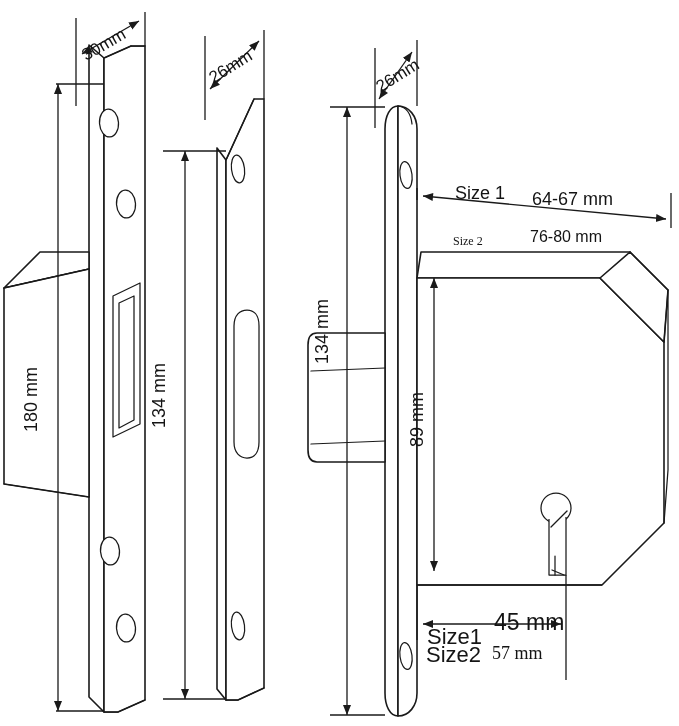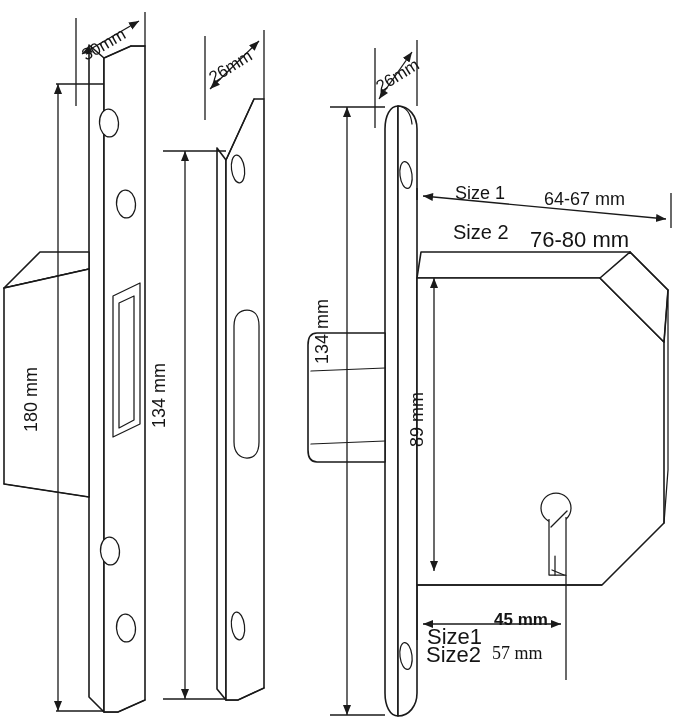--- a/index.html
+++ b/index.html
@@ -253,24 +253,24 @@
 
   <div class="lbl lbl-rot" style="left:150px; top:428px; font-size:18px; transform: rotate(-90deg);">134 mm</div>
 
   <div class="lbl lbl-rot" style="left:373px; top:81px; font-size:17px; transform: rotate(-32deg);">26mm</div>
 
   <div class="lbl lbl-rot" style="left:313px; top:364px; font-size:18px; transform: rotate(-90deg);">134 mm</div>
 
   <div class="lbl lbl-rot" style="left:408px; top:447px; font-size:18px; transform: rotate(-90deg);">89 mm</div>
 
   <div class="lbl" style="left:455px; top:184px; font-size:18px;text-align:center;">Size 1</div>
-  <div class="lbl" style="left:532px; top:190px; font-size:18px;margin-left:12px;">64-67 mm</div>
-
-  <div class="lbl" style="left:453px; top:222px; font-size:20px;">Size 2</div>
-  <div class="lbl" style="left:530px; top:229px; font-size:22px;">76-80 mm</div>
+  <div class="lbl" style="left:532px; top:190px; font-size:18px;">64-67 mm</div>
+
+  <div class="lbl" style="left:453px; top:235px; font-size:12px;font-family:Liberation Serif, serif;">Size 2</div>
+  <div class="lbl" style="left:530px; top:229px; font-size:16px;">76-80 mm</div>
 
   <div class="lbl" style="left:427px; top:626px; font-size:22px;">Size1</div>
-  <div class="lbl" style="left:494px; top:611px; font-size:17px;font-weight:bold;">45 mm</div>
+  <div class="lbl" style="left:494px; top:611px; font-size:23px;">45 mm</div>
 
   <div class="lbl" style="left:426px; top:644px; font-size:22px;">Size2</div>
   <div class="lbl" style="left:492px; top:644px; font-size:18px;font-family:Liberation Serif, serif;">57 mm</div>
 
 </div>
 
 </body></html>

